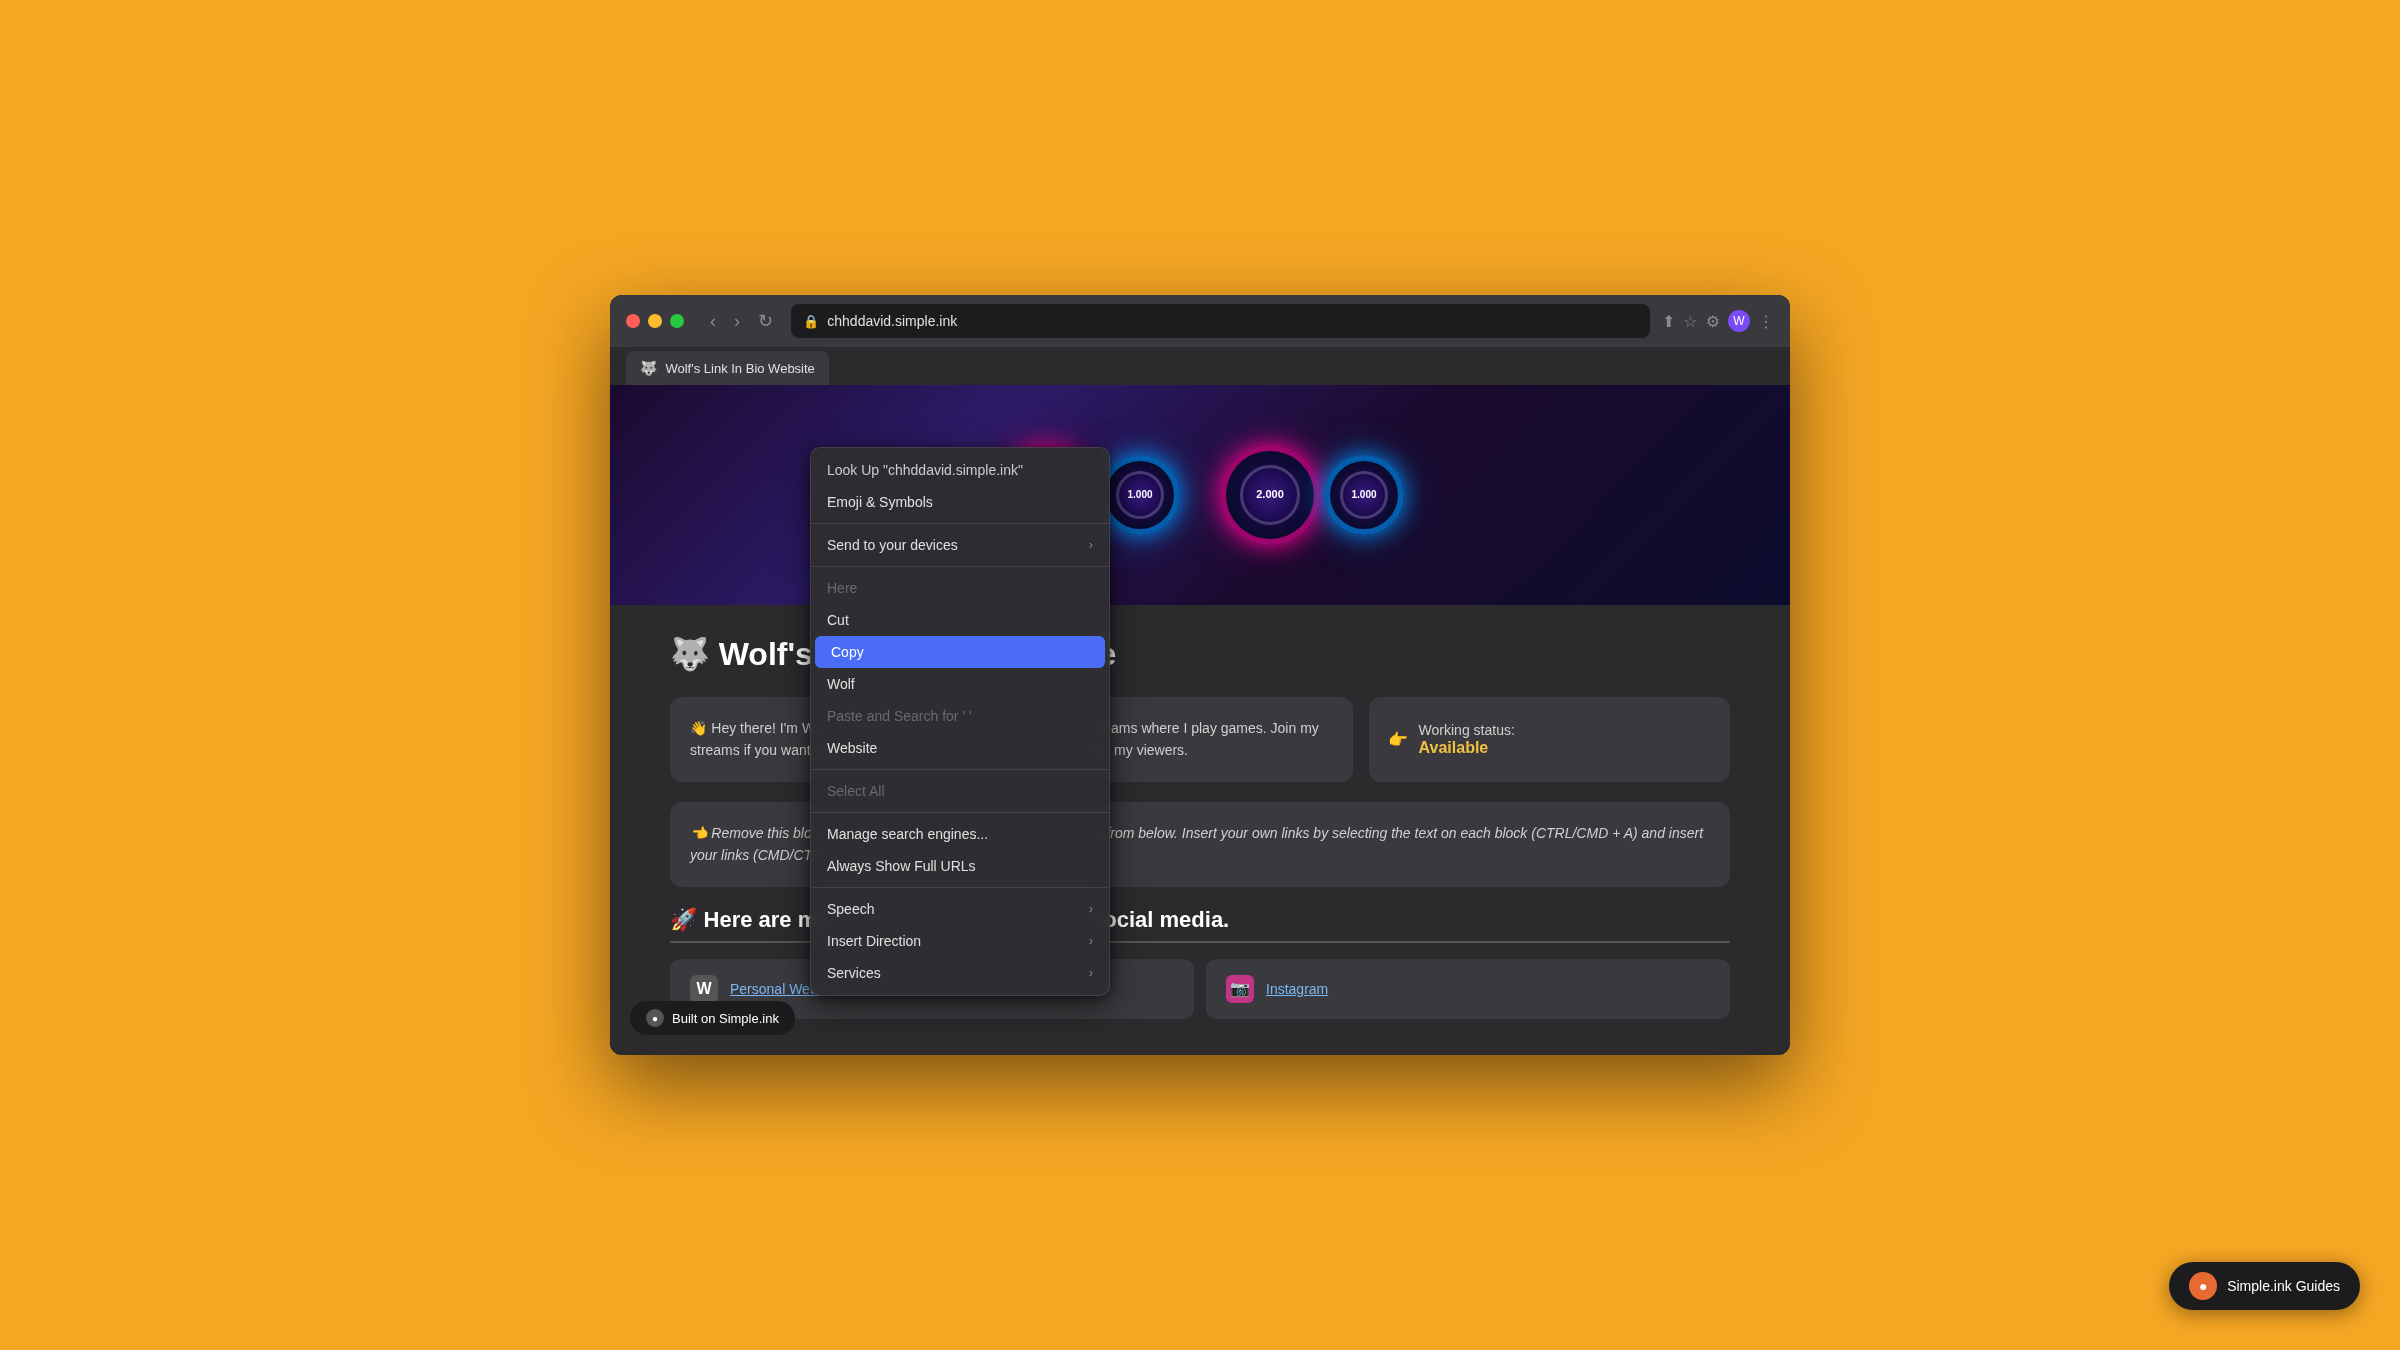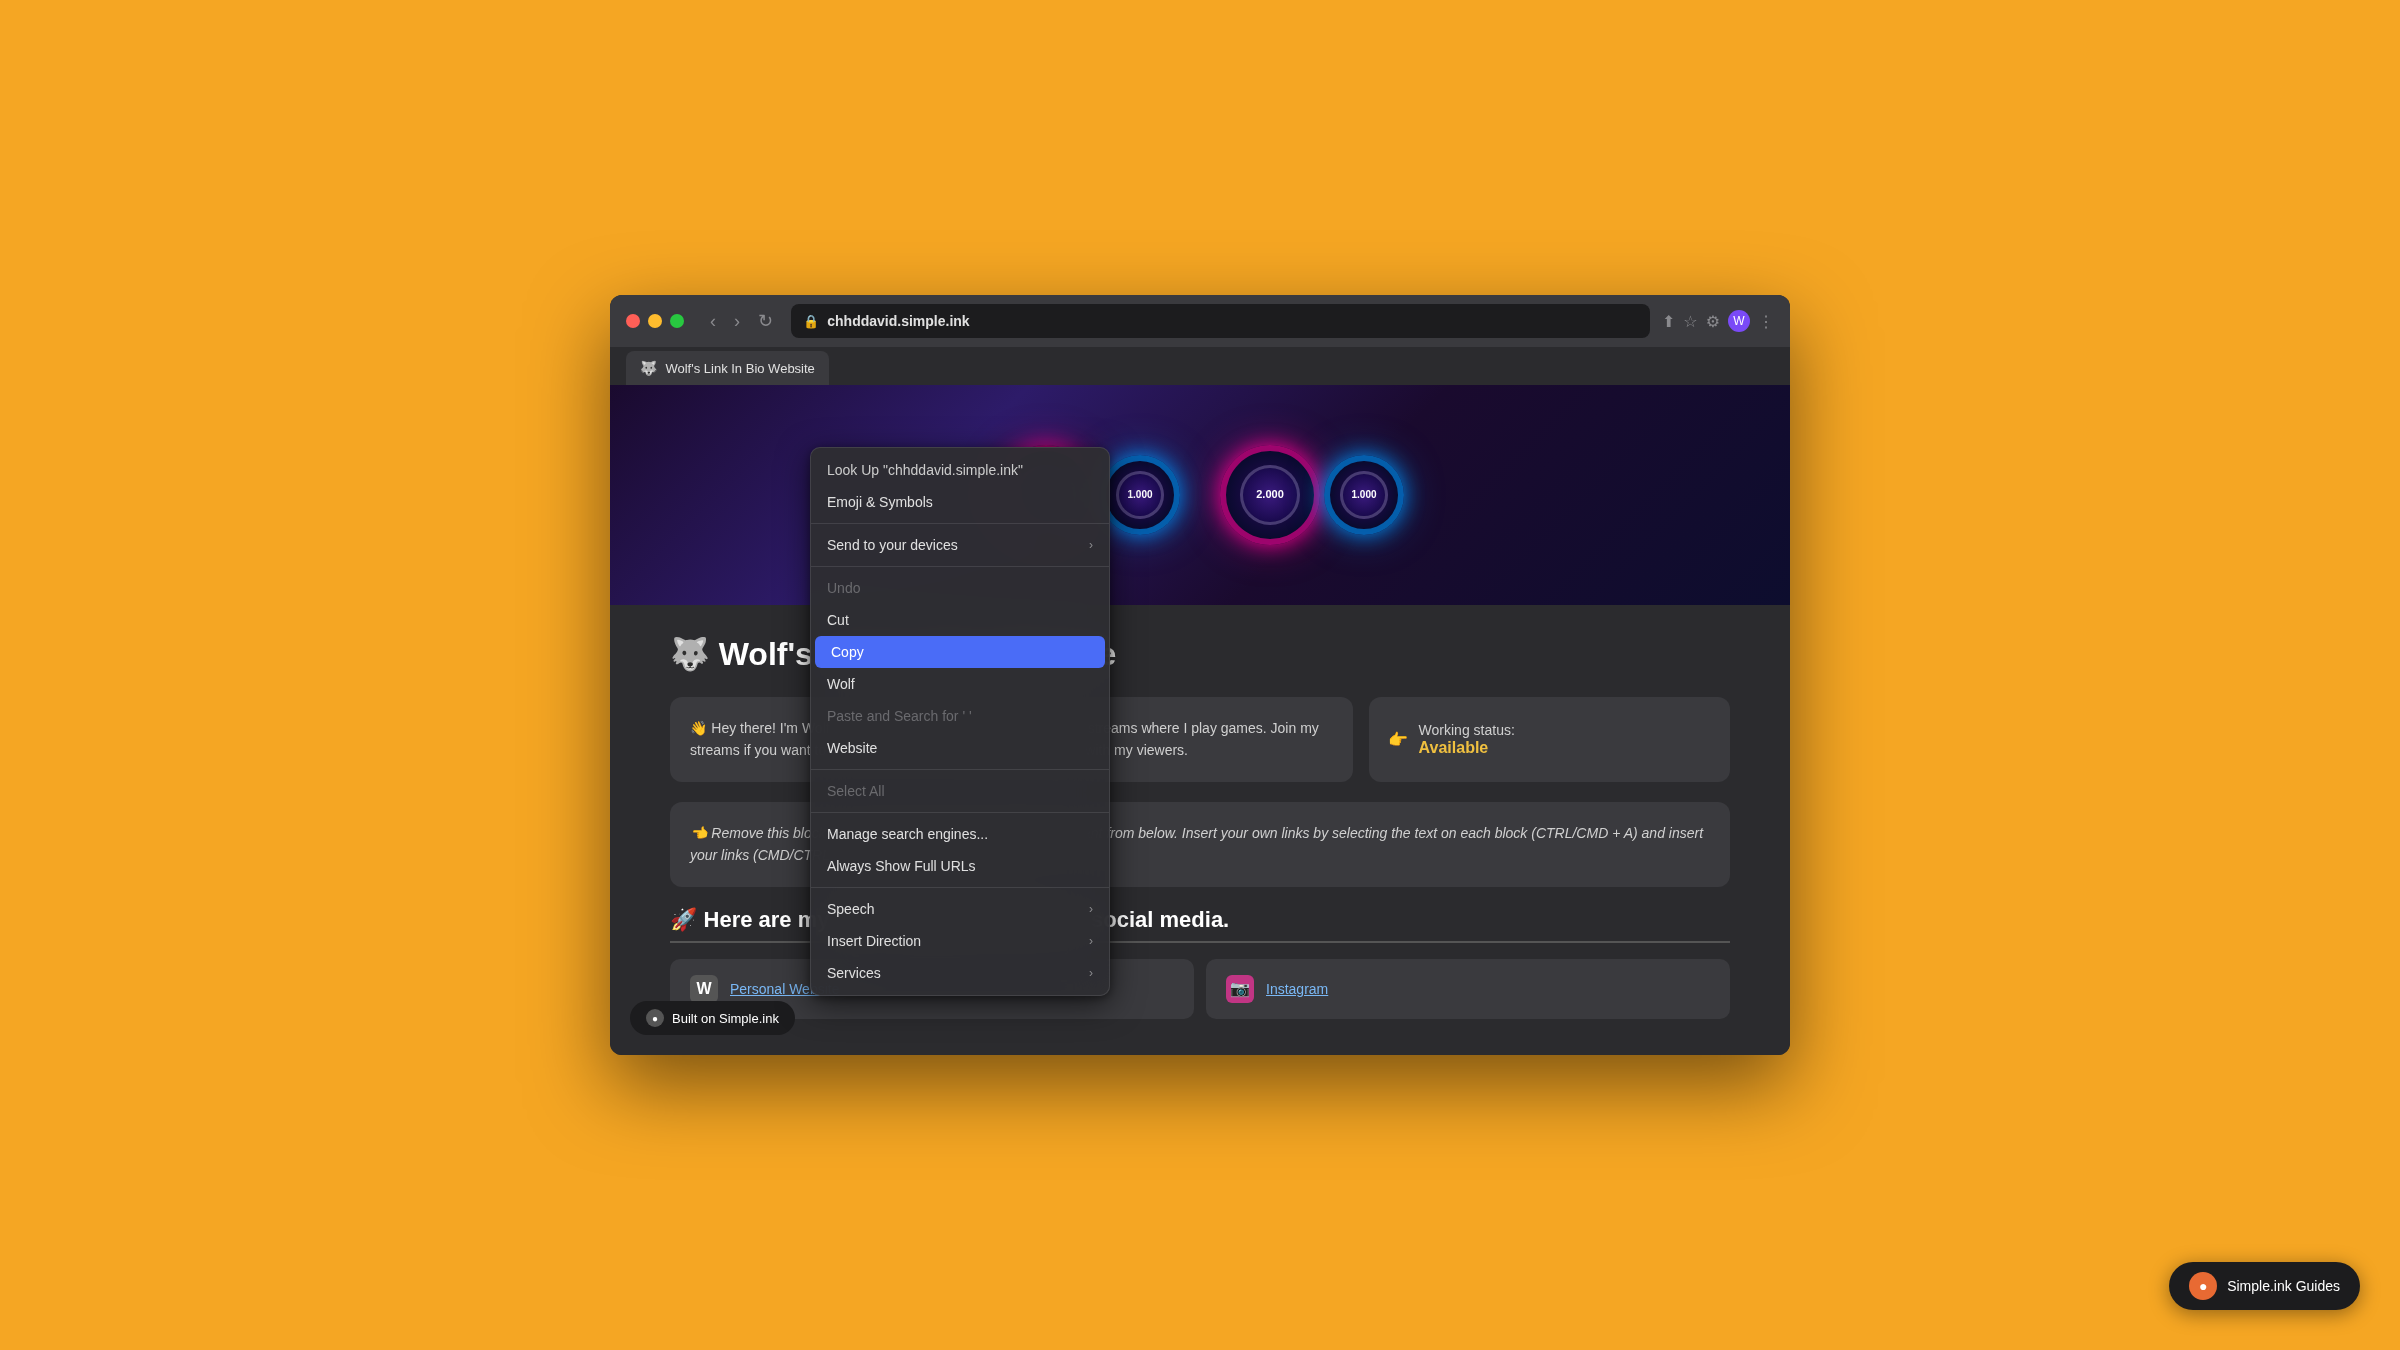--- a/index.html
+++ b/index.html
@@ -88,21 +88,21 @@
     }
 
     .lock-icon {
       color: #8a8a8e;
       font-size: 13px;
     }
 
     .url-text {
       color: #e0e0e0;
       font-size: 14px;
-      font-weight: 700;
+      font-weight: 400;
     }
 
     .toolbar-icons {
       display: flex;
       gap: 8px;
       align-items: center;
       color: #8a8a8e;
       font-size: 18px;
     }
 
@@ -545,21 +545,21 @@
       <div class="menu-separator"></div>
 
       <div class="menu-item">
         <span class="menu-item-label">Send to your devices</span>
         <span class="menu-chevron">›</span>
       </div>
 
       <div class="menu-separator"></div>
 
       <div class="menu-item disabled">
-        <span class="menu-item-label">Undo</span>
+        <span class="menu-item-label">Here</span>
       </div>
 
       <div class="menu-item">
         <span class="menu-item-label">Cut</span>
       </div>
 
       <div class="menu-item highlighted">
         <span class="menu-item-label">Copy</span>
       </div>
 

